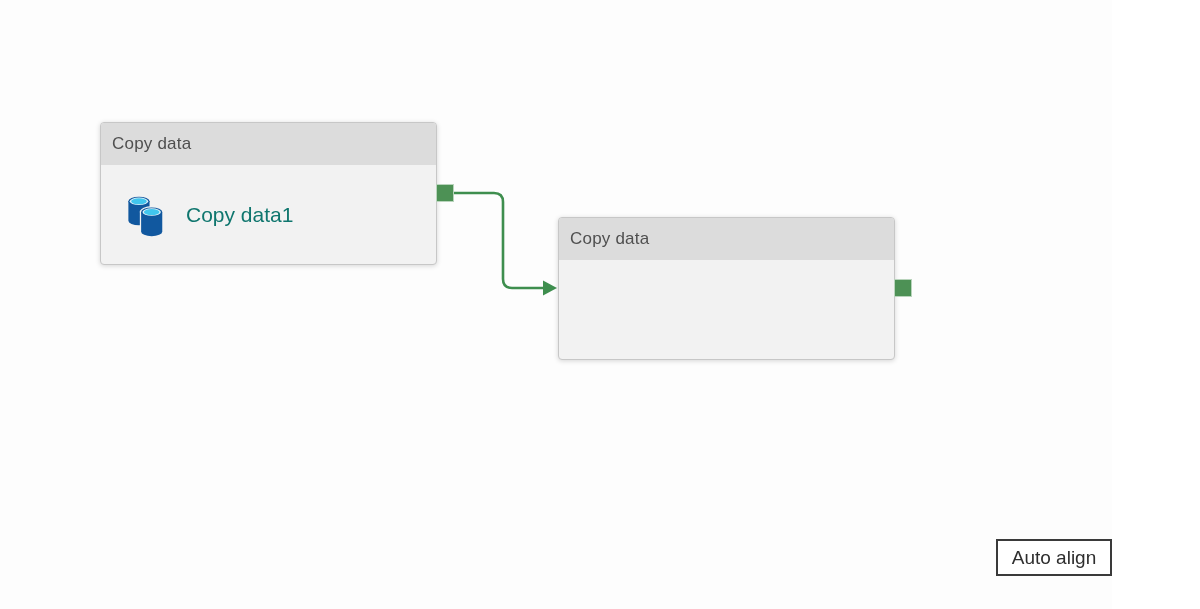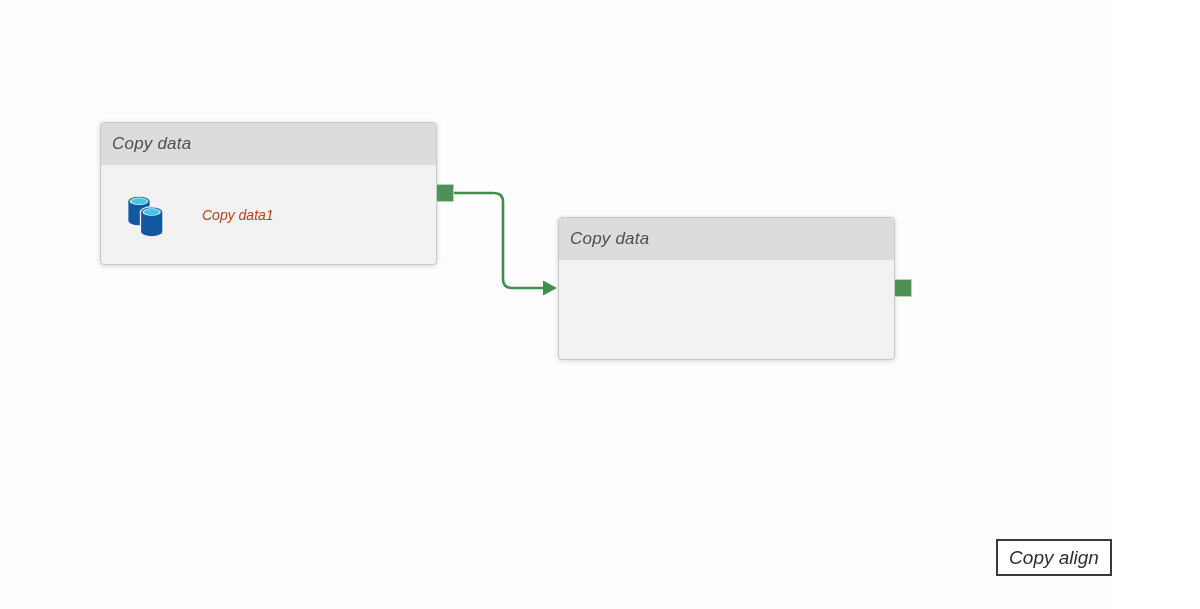--- a/index.html
+++ b/index.html
@@ -6,21 +6,20 @@
   body{
     font-family:"Liberation Sans", sans-serif;
     background:#ffffff;
   }
   .stage{
     position:relative;
     width:1112px;
     height:609px;
     background:#fdfdfd;
     overflow:hidden;
-    font-style:italic;
   }
   
   .node{
     position:absolute;
     width:337px;
     height:143px;
     background:var(--node-body-bg);
     border:1px solid #c7c7c7;
     border-radius:4px;
     box-shadow:0 1px 5px rgba(0,0,0,0.16);
@@ -38,23 +37,23 @@
     color:#4f4f4f;
     letter-spacing:0.2px;
   }
   .node-body{
     height:99px;
     display:flex;
     align-items:center;
     padding-left:22px;
   }
   .node-body .activity-label{
-    font-size:14px;
-    color:#c2410c;
-    margin-left:32px;
+    font-size:21px;
+    color:#0f766e;
+    margin-left:16px;
   }
   .copydata-icon{width:47px;height:47px;display:block;}
   .cyl-body{fill:var(--icon-dark-blue);}
   .cyl-ring{fill:#dff4fb;}
   .cyl-top{fill:var(--icon-cyan);}
   .cyl-outline{fill:none;stroke:var(--node-body-bg);stroke-width:2.6;}
   
   .port{
     position:absolute;
     width:18px;height:18px;
@@ -202,16 +201,16 @@
   <button class="tool-btn btn-auto-align">
     <svg width="32" height="32" viewBox="0 0 24 24">
       <rect class="icon-stroke-dark" x="2.9" y="2.9" width="7.2" height="7.2"></rect>
       <rect class="icon-stroke-dark" x="13.9" y="13.9" width="7.2" height="7.2"></rect>
       <path class="icon-stroke-dark" d="M17.5 10.3 V3.6 M14.5 6.3 L17.5 3.3 L20.5 6.3"></path>
       <path class="icon-stroke-dark" d="M6.5 13.7 V20.4 M3.5 17.7 L6.5 20.7 L9.5 17.7"></path>
     </svg>
   </button>
 
   <div class="tooltip">
-    <span>Copy align</span>
+    <span>Auto align</span>
   </div>
 
 </div>
 
 </body></html>

